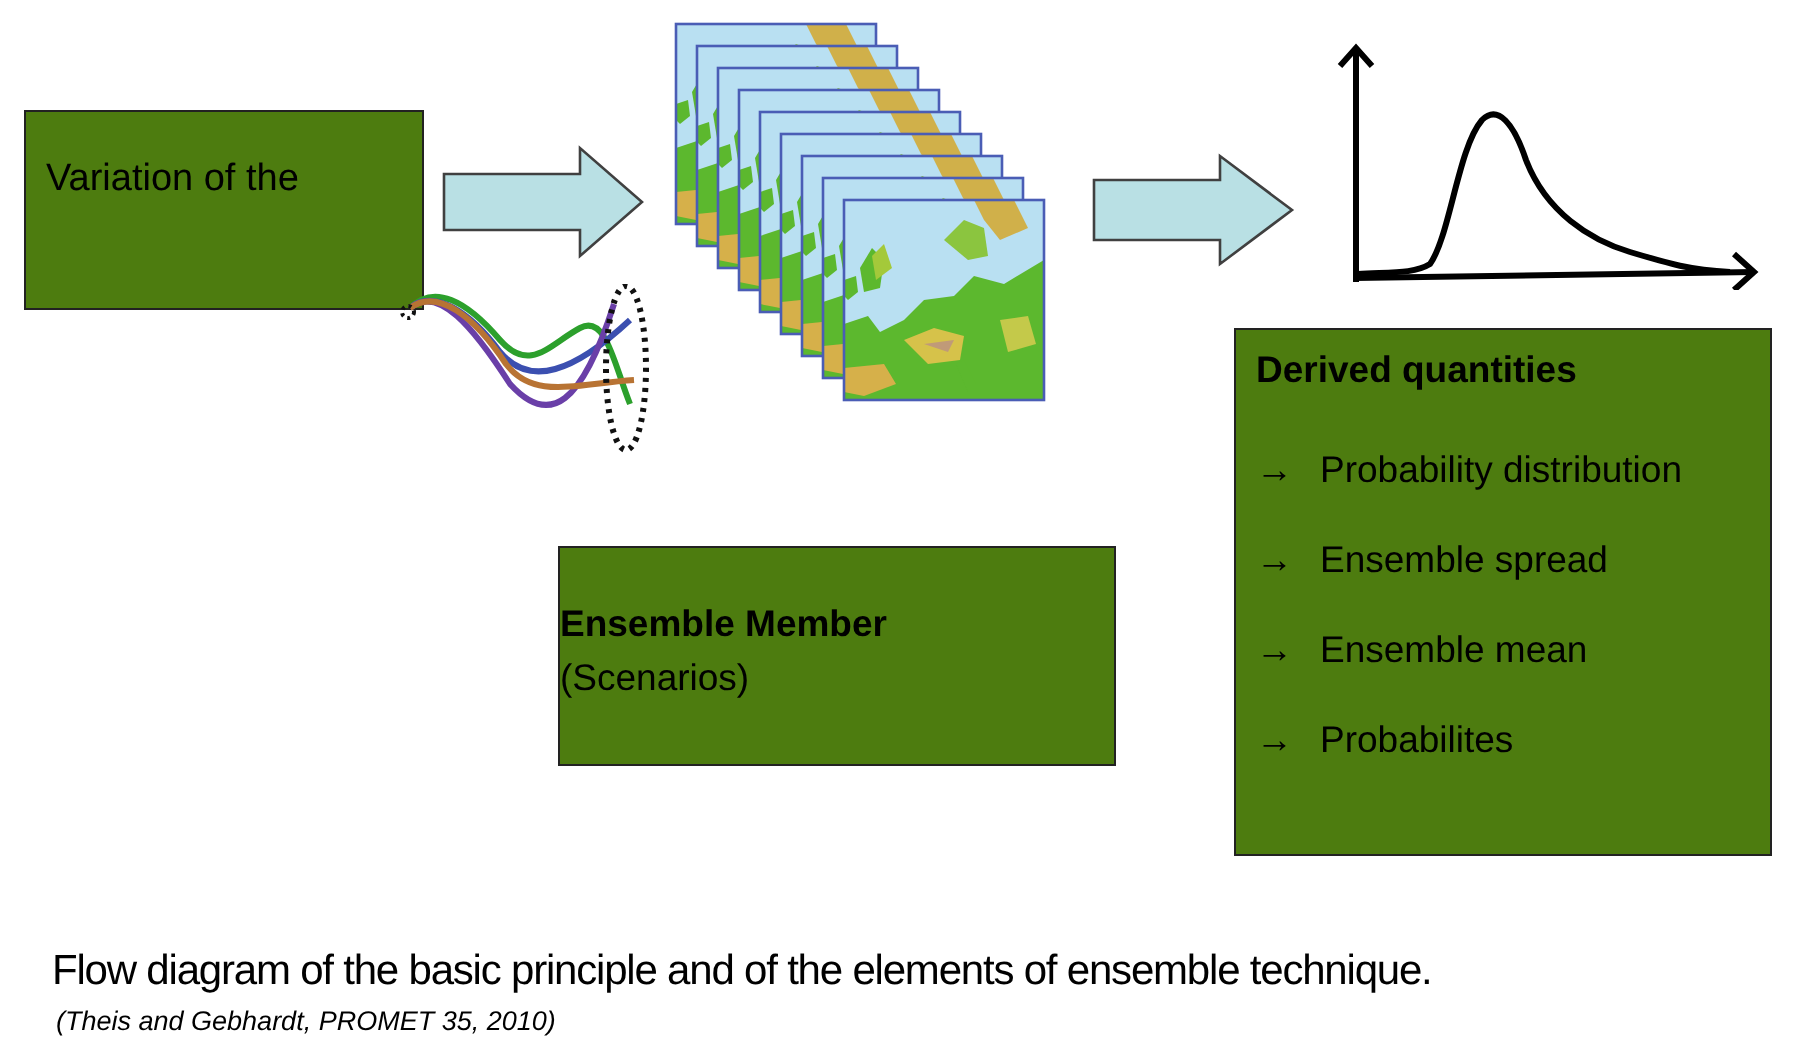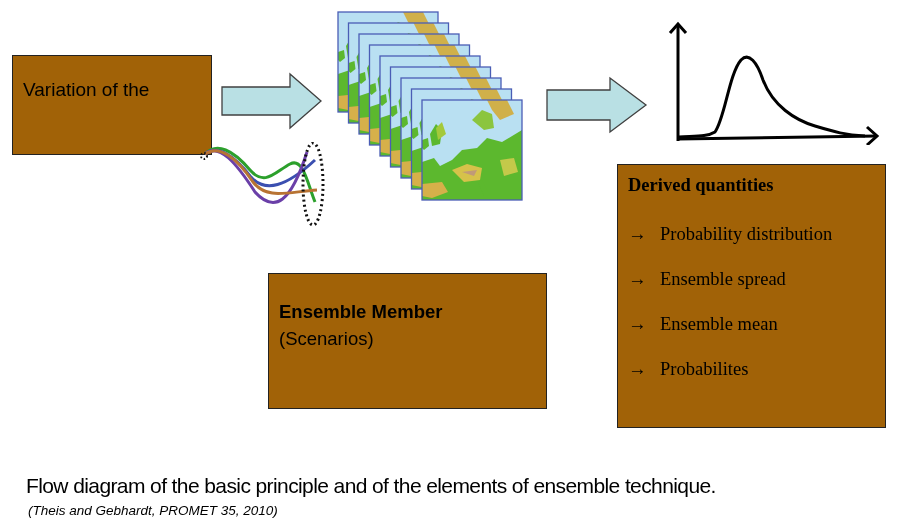--- a/index.html
+++ b/index.html
@@ -1,25 +1,25 @@
 <!DOCTYPE html>
 <html><head>
 <meta charset="utf-8">
 <style>
   html, body { margin:0; padding:0; background:#ffffff; }
   body { width:909px; height:528px; position:relative; overflow:hidden;
          font-family:"Liberation Sans", "DejaVu Sans", sans-serif; color:#000; }
-  .box { position:absolute; border:1.5px solid #222; background:#a16207; box-sizing:border-box; }
+  .box { position:absolute; border:1.5px solid #222; background:#4d7c0f; box-sizing:border-box; }
   #box-variation { left:12px; top:55px; width:200px; height:100px; padding:20px 0 0 10px;
                    font-size:19px; line-height:27px; }
-  #box-member { left:268px; top:273px; width:279px; height:136px; padding:24px 0 0 10px;
+  #box-member { left:279px; top:273px; width:279px; height:110px; padding:24px 0 0 0;
                 font-size:18.5px; line-height:27px; }
   #box-member .title { font-weight:bold; }
   #box-derived { left:617px; top:164px; width:269px; height:264px; padding:4px 0 0 10px;
-                 font-size:18.5px;font-family:Liberation Serif, serif; }
+                 font-size:18.5px; }
   #box-derived .title { font-weight:bold; line-height:32px; }
   #box-derived .item { line-height:23px; margin-top:22px; white-space:nowrap; }
   #box-derived .item:first-of-type { margin-top:14px; }
   #box-derived .arr { display:inline-block; width:32px; }
   svg.abs { position:absolute; }
   #caption { position:absolute; left:26px; top:474px; font-size:21px; font-weight:normal;
              letter-spacing:-0.6px; white-space:nowrap; }
   #citation { position:absolute; left:28px; top:503px; font-size:13.5px; white-space:nowrap;font-style:italic; }
 </style>
 </head>

